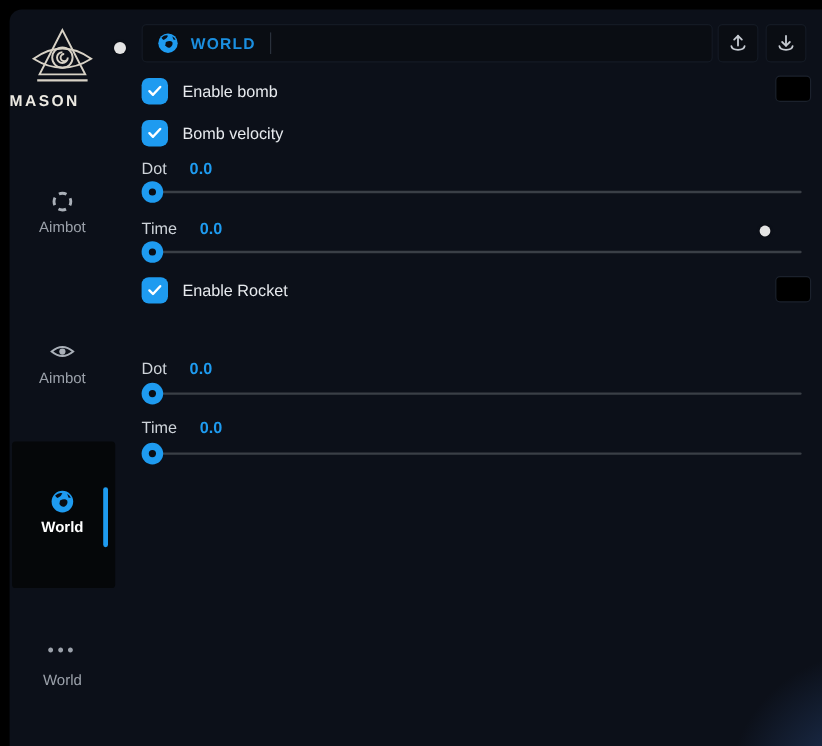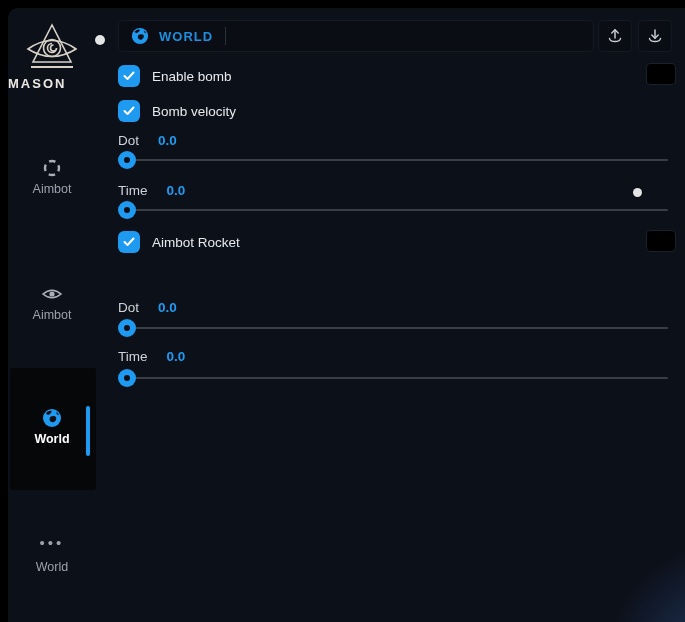--- a/index.html
+++ b/index.html
@@ -209,21 +209,21 @@
   <div class="slider-track" style="top:201px">
     <div class="slider-thumb" style="background:#1e9bf0"></div>
   </div>
 
   <div class="toggle-row" style="top:223px">
     <span class="checkbox" style="background:#1e9bf0">
       <svg width="12" height="10" viewBox="0 0 12 10" fill="none" stroke="#fff" stroke-width="2" stroke-linecap="round" stroke-linejoin="round">
           <path d="M1.5 5 L4.5 8 L10.5 1.5"></path>
         </svg>
     </span>
-    <span class="toggle-label">Aimbot Rocket</span>
+    <span class="toggle-label">Enable Rocket</span>
   </div>
   <div class="swatch" style="top:222px"></div>
 
 
   <div class="slider-label" style="top:292px">
     <span>Dot</span><span class="val" style="color:#1e9bf0">0.0</span>
   </div>
   <div class="slider-track" style="top:319px">
     <div class="slider-thumb" style="background:#1e9bf0"></div>
   </div>

